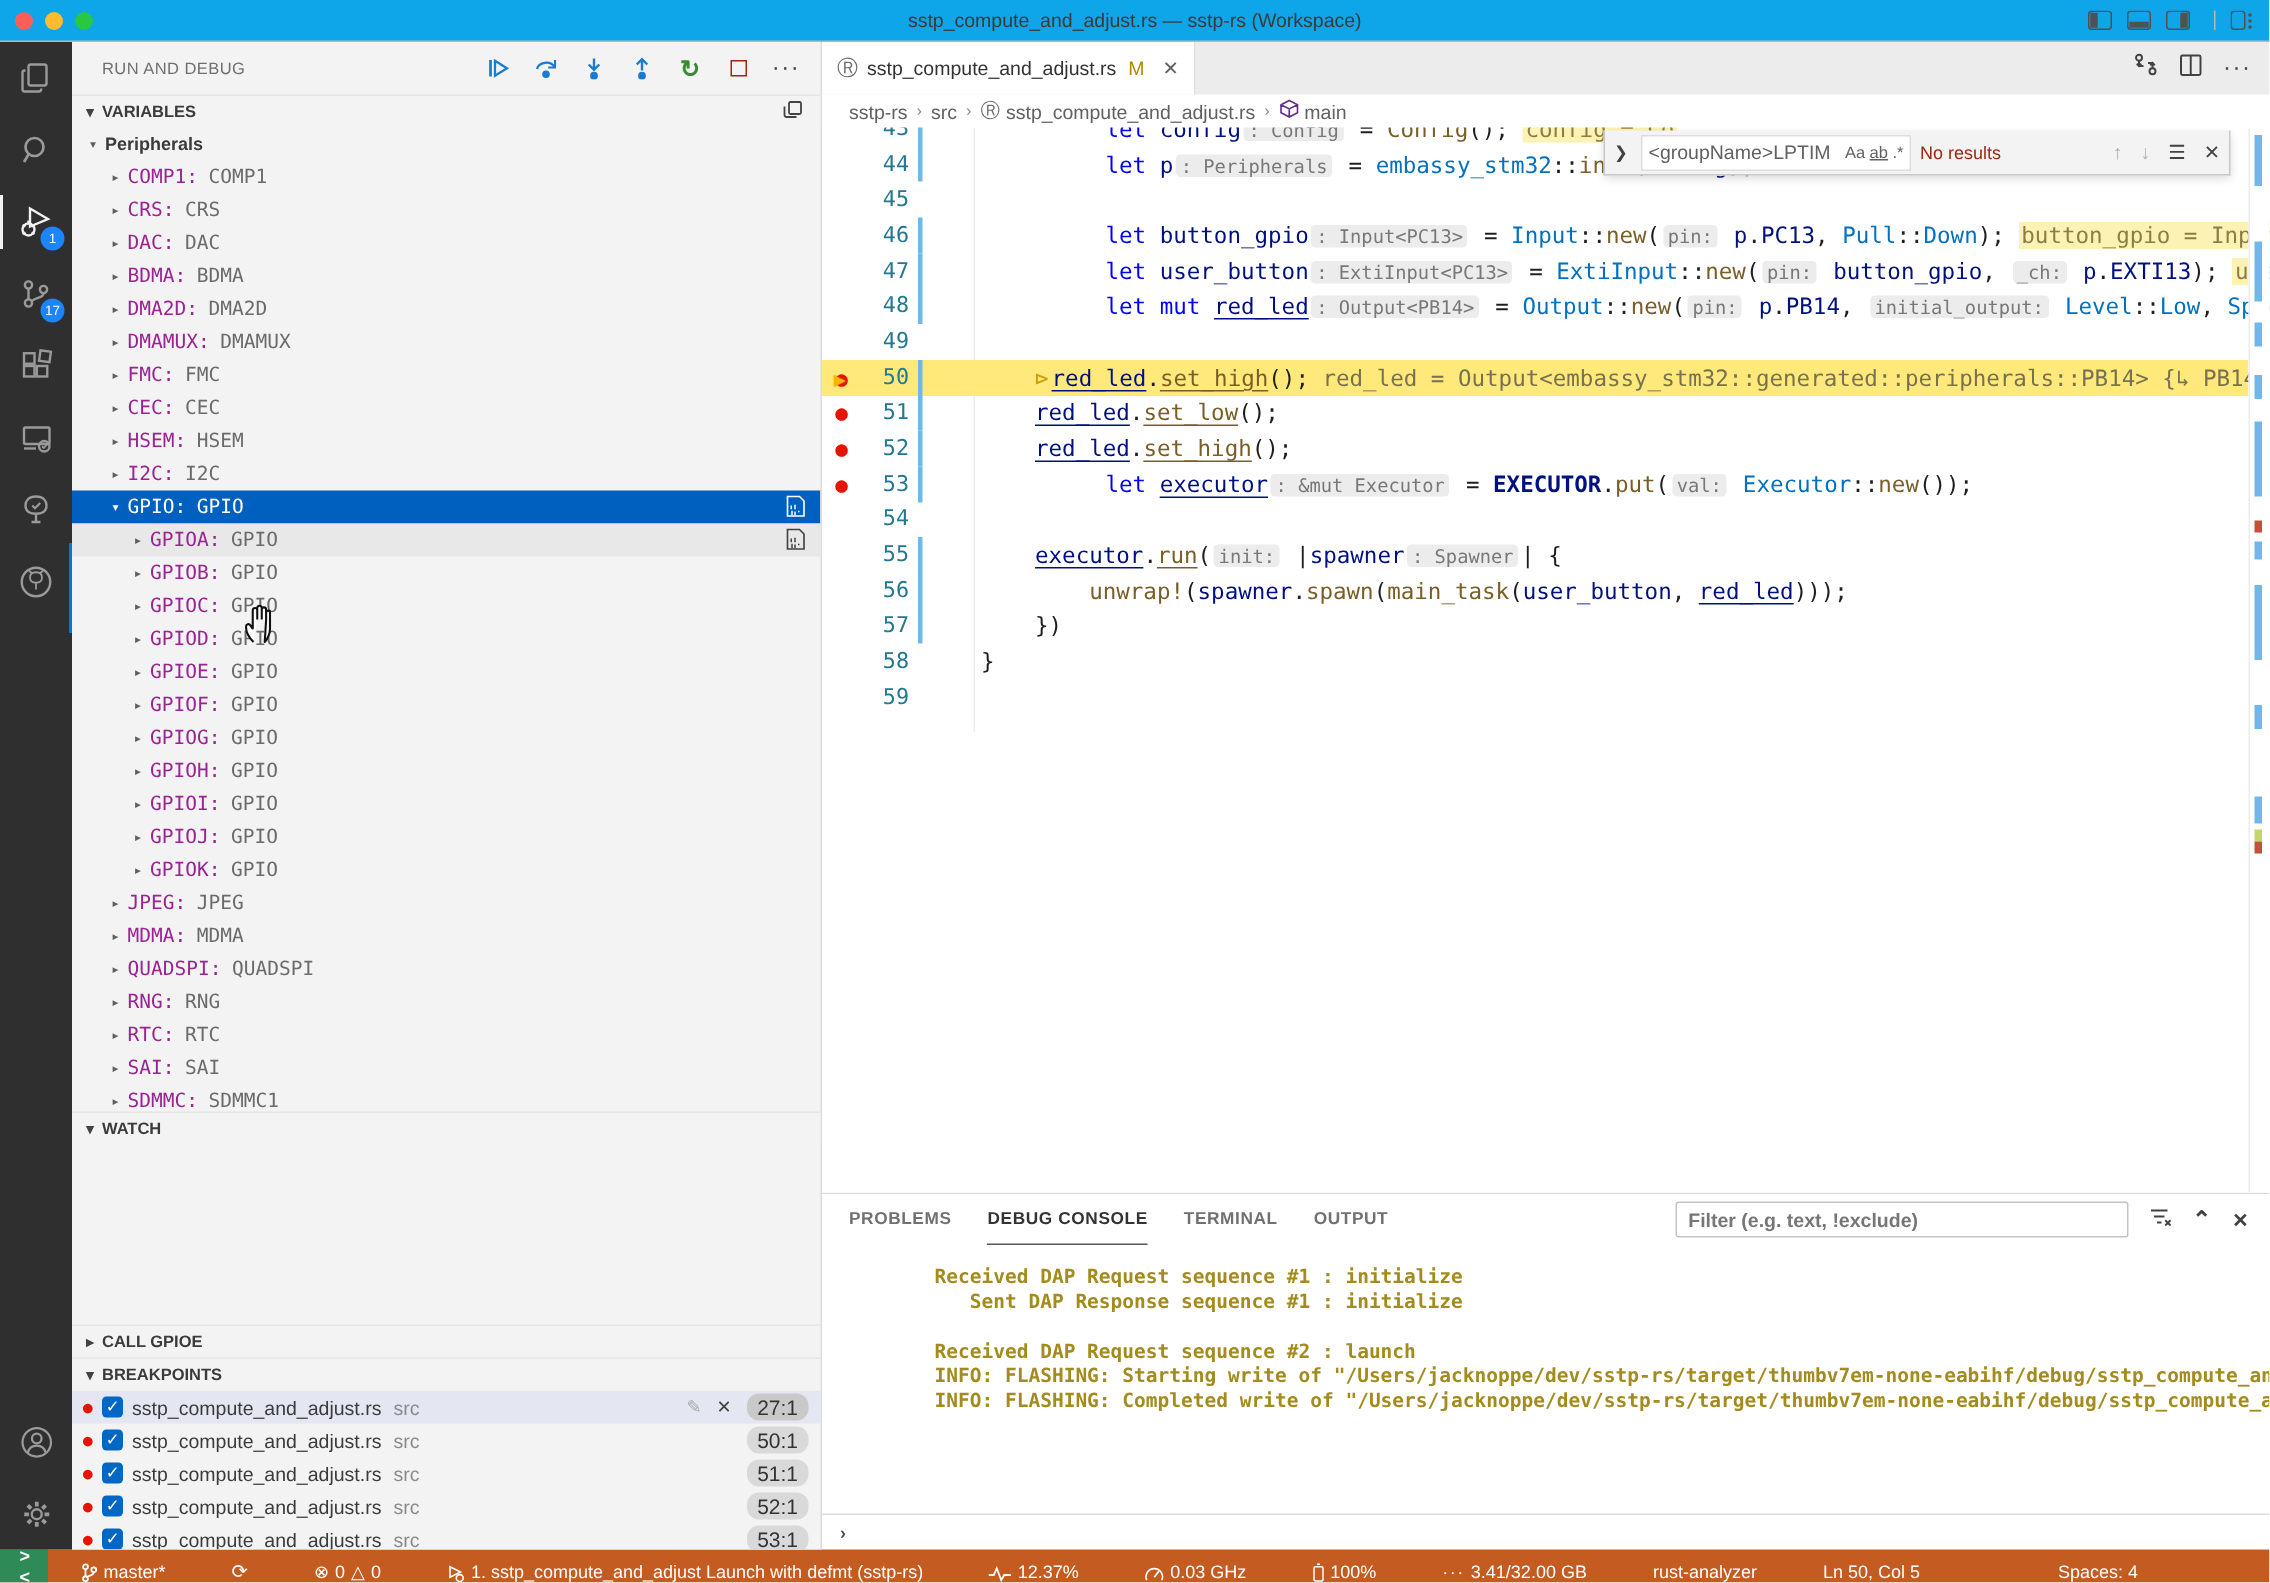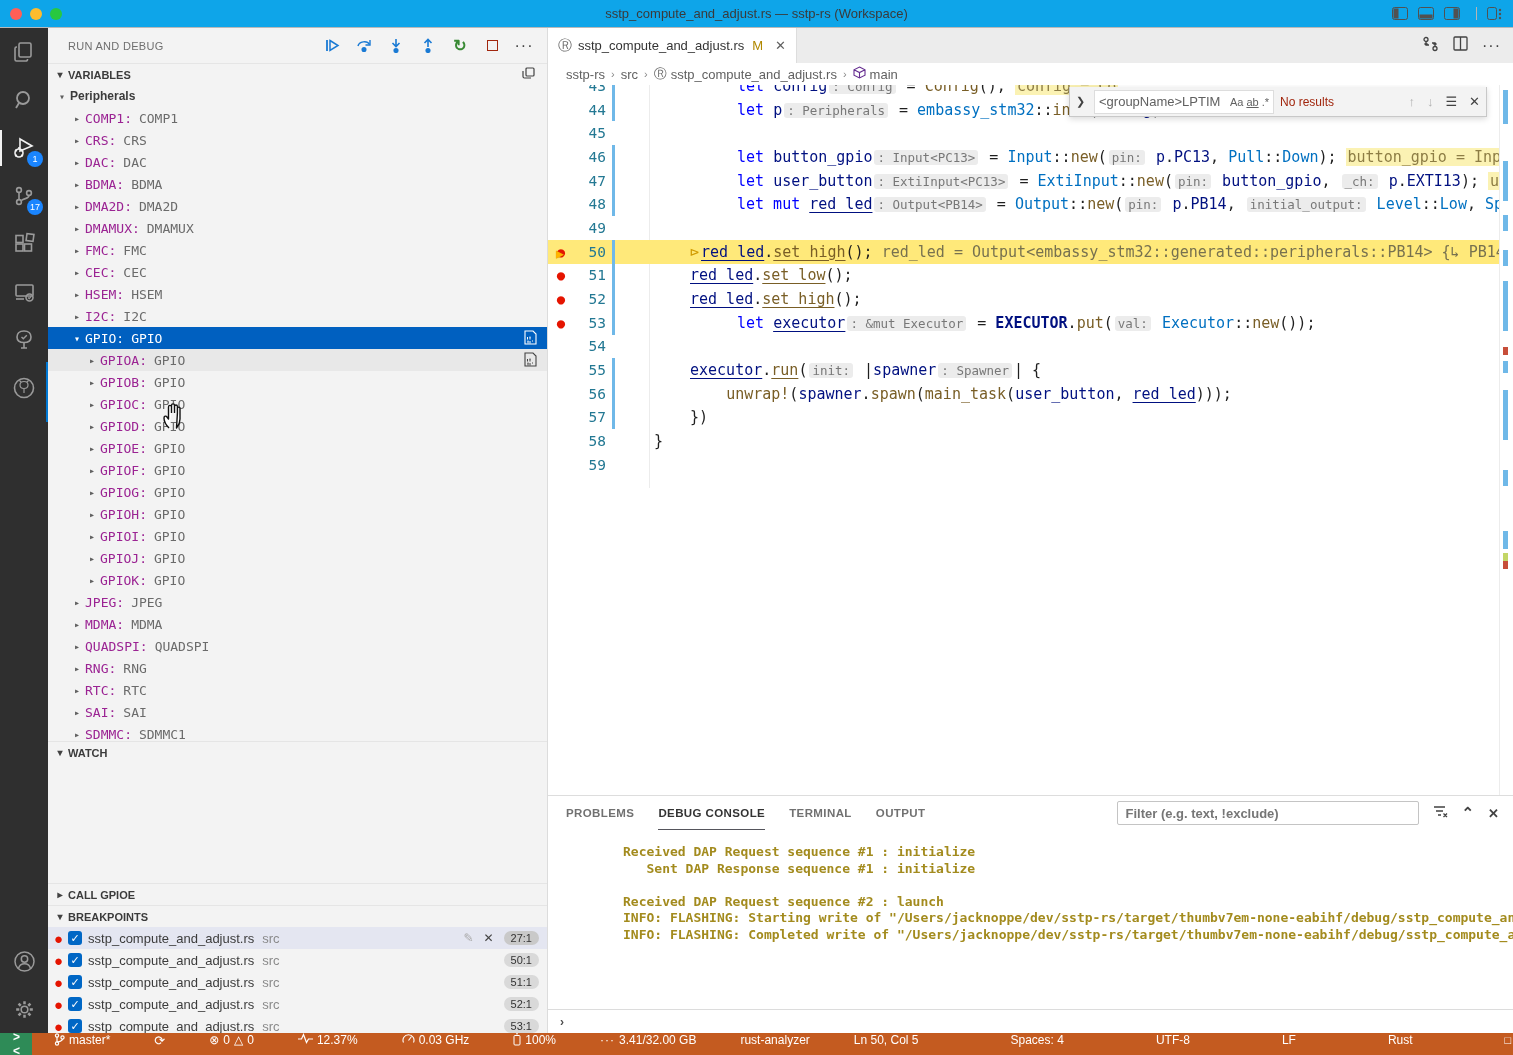--- a/index.html
+++ b/index.html
@@ -50,21 +50,21 @@
   .bp-list { flex:1 1 auto; overflow:hidden; font-size:13px; }
   .bprow { height:22px; display:flex; align-items:center; padding:0 8px 0 6px; position:relative; }
   .bprow.hov { background:#e4e6f1; }
   .bpdot { color:#e51400; font-size:15px; margin-right:5px; line-height:1; }
   .bpcheck { width:14px; height:14px; background:#0067c5; border-radius:3px; color:#fff; font-size:11px; line-height:14px; text-align:center; margin-right:6px; flex:0 0 14px; }
   .bpfile { color:#3b3b3b; }
   .bpfolder { color:#8a8a8a; margin-left:8px; }
   .bp-actions { margin-left:auto; display:flex; align-items:center; gap:10px; }
   .bp-pencil { color:#a8a8a8; font-size:12px; }
   .bp-x { color:#424242; font-size:12px; }
-  .bpbadge { margin-left:auto; background:#d9d9d9; border-radius:8px; font-size:11px; color:#333; padding:1px 7px; }
+  .bpbadge { margin-left:auto; background:#d9d9d9; border-radius:8px; font-size:14px; color:#333; padding:1px 7px; }
   .bprow.hov .bpbadge { margin-left:0; background:#c9c9c9; }
 
   
   .editorcol { flex:1 1 auto; display:flex; flex-direction:column; min-width:0; background:#fff; }
   .tabbar { height:35px; flex:0 0 35px; background:#ececec; display:flex; align-items:stretch; position:relative; }
   .tab { background:#fff; display:flex; align-items:center; padding:0 10px; gap:6px; border-right:1px solid #ddd; font-size:13px; color:#333; }
   .tab .fic { color:#6d6d6d; font-size:14px; }
   .tab .mod { color:#b08800; margin-left:2px; }
   .tab .x { color:#5f5f5f; margin-left:6px; font-size:13px; }
   .tab-actions { margin-left:auto; display:flex; align-items:center; gap:14px; padding-right:12px; color:#424242; }
@@ -117,21 +117,21 @@
   .ptab.active { color:#333; border-bottom-color:#55555c; }
   .pactions { margin-left:auto; display:flex; align-items:center; gap:14px; padding-right:14px; color:#424242; }
   .pfilter { width:302px; height:24px; border:1px solid #c4c4c4; border-radius:2px; background:#fff; font-size:13px; color:#767676; display:flex; align-items:center; padding:0 8px; }
   .pbody { flex:1 1 auto; overflow:hidden; font-family:"DejaVu Sans Mono", monospace; font-size:13px; color:#a38b1e; padding:14px 0 0 30px; line-height:16.5px; }
   .pbody div { white-space:pre;padding-left:45px; }
   .pinput { height:24px; flex:0 0 24px; border-top:1px solid #dcdcdc; display:flex; align-items:center; padding-left:12px; color:#4d4d4d; font-size:12px; }
 
   
   .statusbar { height:22px; flex:0 0 22px; background:#c45b20; color:#fff; display:flex; align-items:center; font-size:12px; }
   .st-remote { background:#2e8b57; height:100%; display:flex; align-items:center; padding:0 13px; font-weight:bold; letter-spacing:-1px; font-size:12px; }
-  .st-item { display:flex; align-items:flex-start; gap:4px; padding:0 22px; height:100%; white-space:nowrap; }
+  .st-item { display:flex; align-items:flex-end; gap:4px; padding:0 22px; height:100%; white-space:nowrap; }
   .st-right { margin-left:auto; display:flex; height:100%; align-items:center;gap:48px; }
   .st-item svg { display:block; }
 
   .hand-cursor { position:absolute; z-index:20; left:113px; top:372px; }
 </style>
 </head>
 <body>
 
 <div class="window">
 
@@ -539,20 +539,29 @@
         <div class="st-item" style="padding-right: 2px;">
           <span><span style="font-size:12px;">⊗</span></span>
           <span>0</span>
         </div>
         <div class="st-item" style="padding-left: 2px;">
           <span><span style="font-size:12px;">△</span></span>
           <span>0</span>
         </div>
         <div class="st-item">
           <span>
+            <svg width="12" height="12" viewBox="0 0 12 12" fill="none" stroke="#fff" stroke-width="1.1">
+              <path d="M2 1.5 L9 5 L2 8.5 Z"></path>
+              <circle cx="8.5" cy="9" r="2.3"></circle>
+            </svg>
+          </span>
+          <span>1. sstp_compute_and_adjust Launch with defmt (sstp-rs)</span>
+        </div>
+        <div class="st-item">
+          <span>
             <svg width="15" height="11" viewBox="0 0 15 11" fill="none" stroke="#fff" stroke-width="1.2">
               <path d="M0 6 H3.5 L5.5 1.5 L8.5 9.5 L10.5 6 H15"></path>
             </svg>
           </span>
           <span>12.37%</span>
         </div>
         <div class="st-item">
           <span>
             <svg width="13" height="11" viewBox="0 0 13 11" fill="none" stroke="#fff" stroke-width="1.1">
               <path d="M1.5 9.5 A5.5 5.5 0 1 1 11.5 9.5"></path>

